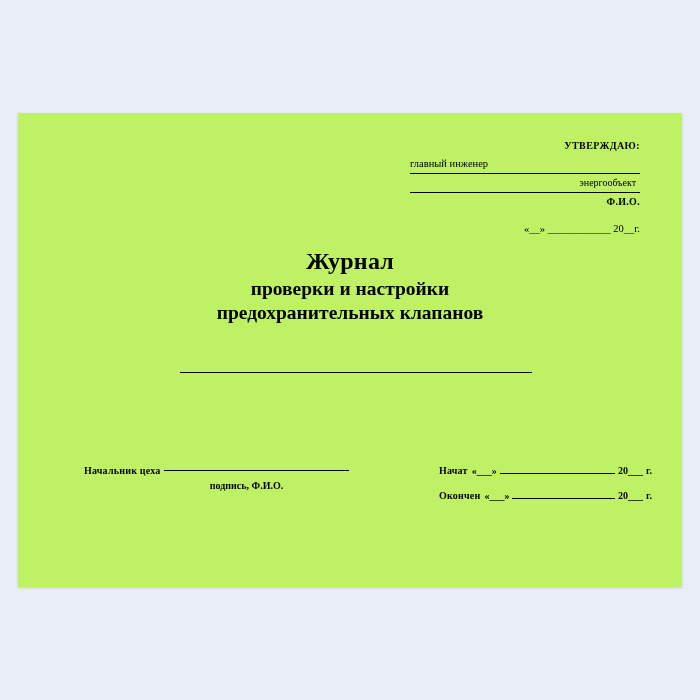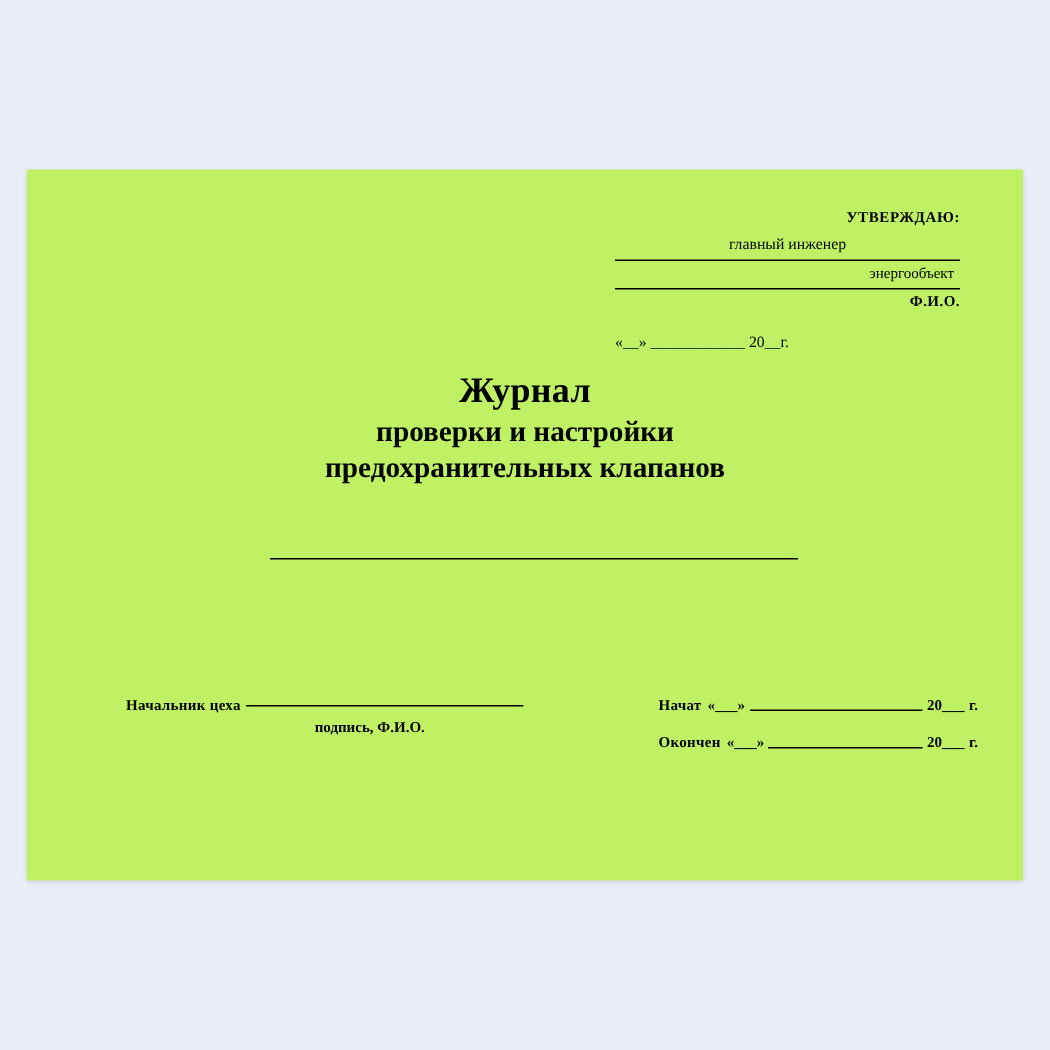--- a/index.html
+++ b/index.html
@@ -39,21 +39,21 @@
     font-family: "Liberation Serif", serif;
     font-size: 10px;
     font-weight: bold;
     letter-spacing: 0.4px;
     text-align: right;
     color: #000;
     margin-bottom: 7px;
   }
   .approve-role {
     font-size: 10.5px;
-    text-align: center;
+    text-align: left;
     color: #000;
     margin-bottom: 2px;
   }
   .rule {
     border-bottom: 1px solid #000;
     height: 1px;
     width: 100%;
     margin: 3px 0 3px auto;
   }
   .approve-sub {
@@ -65,21 +65,21 @@
   .approve-fio {
     font-size: 10px;
     text-align: right;
     font-weight: bold;
     letter-spacing: 0.3px;
     color: #000;
     margin: 2px 0 6px 0;
   }
   .approve-date {
     font-size: 10.5px;
-    text-align: left;
+    text-align: right;
     color: #000;
     margin-top: 16px;
   }
 
   .title-wrap {
     position: absolute;
     left: 0;
     right: 0;
     top: 135px;
     text-align: center;

